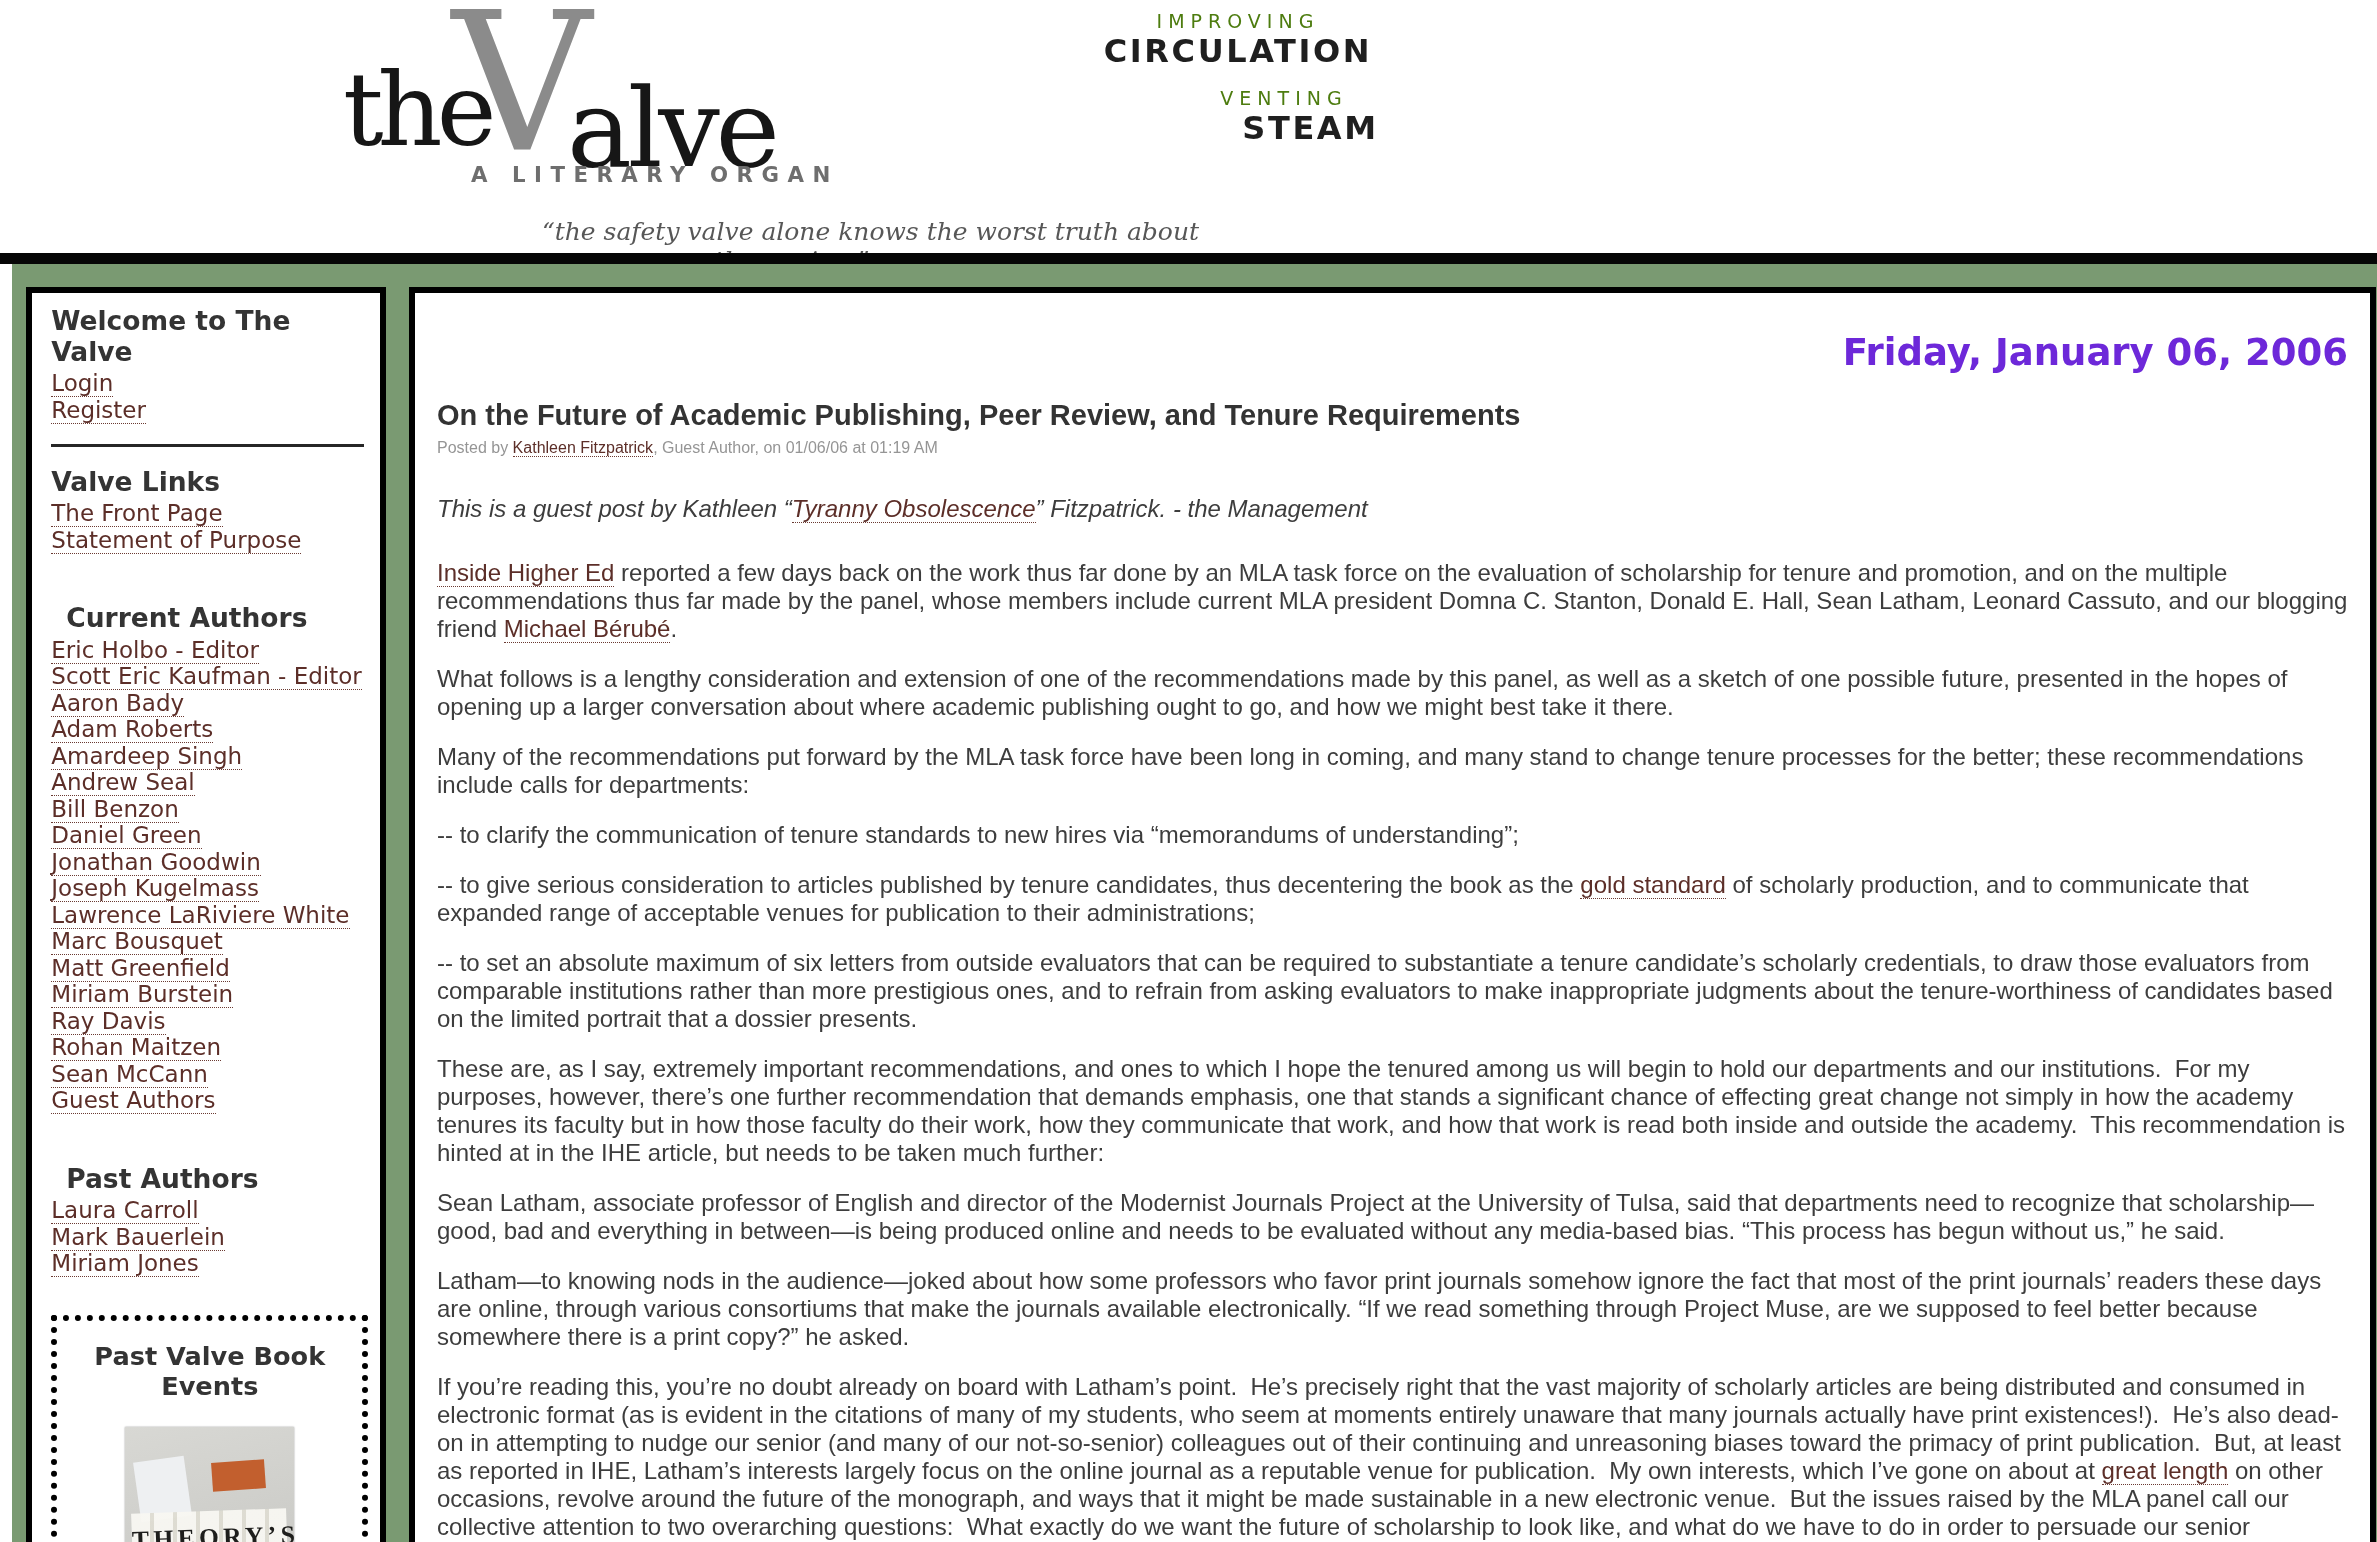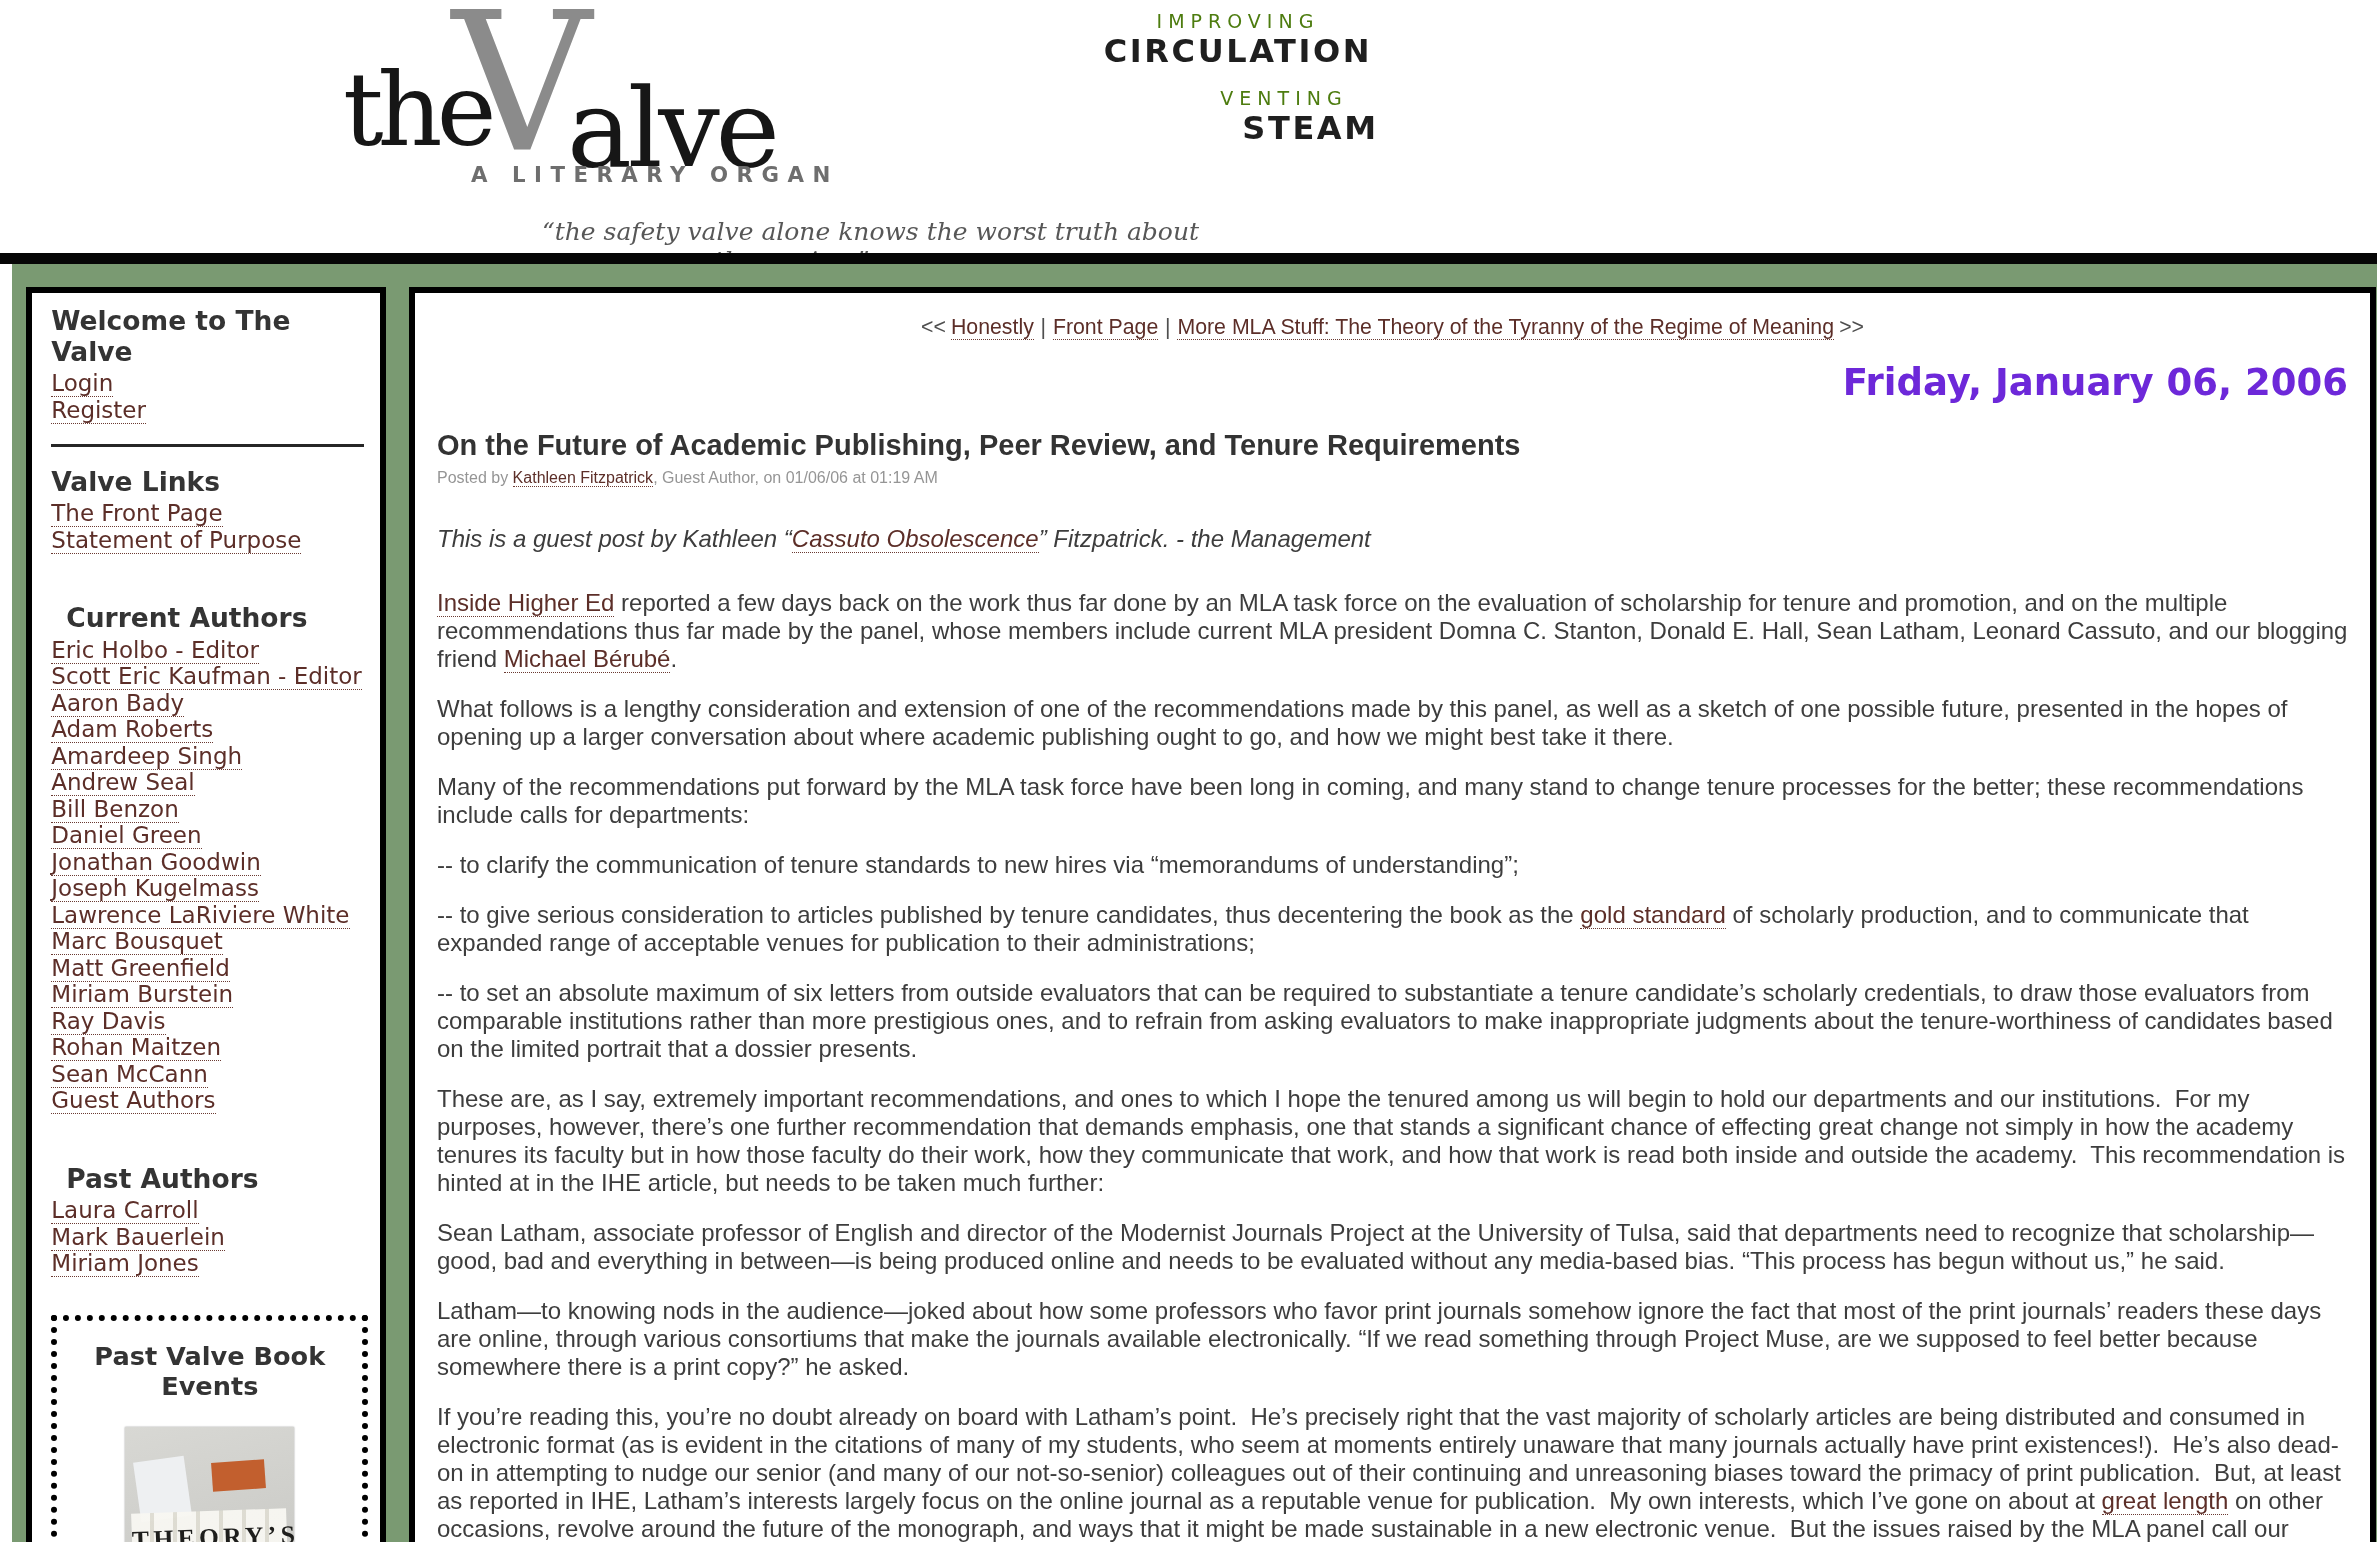--- a/index.html
+++ b/index.html
@@ -148,34 +148,31 @@
         <div class="cover-wedge-white"></div>
         <div class="cover-wedge-orange"></div>
         <div class="cover-row1">THEORY’S</div>
 
       </div>
     </div>
   </div>
 
   <div class="panel main">
 
-    <div class="nav">
-      <span class="arrow">&lt;&lt;</span><a class="lnk">Honestly</a><span class="sep">|</span><a class="lnk">Front Page</a><span class="sep">|</span><a class="lnk">More MLA Stuff: The Theory of the Tyranny of the Regime of Meaning</a><span class="arrow">&gt;&gt;</span>
-    </div>
 
     <div class="date">Friday, January 06, 2006</div>
 
     <div class="post-title">On the Future of Academic Publishing, Peer Review, and Tenure Requirements</div>
 
     <div class="byline">
       <span>Posted by </span><a class="lnk">Kathleen Fitzpatrick</a><span>, Guest Author, on 01/06/06 at 01:19 AM</span>
     </div>
 
     <div class="guest">
-      <span>This is a guest post by Kathleen “</span><a class="lnk">Cassuto Obsolescence</a><span>” Fitzpatrick. - the Management</span>
+      <span>This is a guest post by Kathleen “</span><a class="lnk">Tyranny Obsolescence</a><span>” Fitzpatrick. - the Management</span>
     </div>
 
     <p class="body"><a class="lnk">Inside Higher Ed</a><span> reported a few days back on the work thus far done by an MLA task force on the evaluation of scholarship for tenure and promotion, and on the multiple recommendations thus far made by the panel, whose members include current MLA president Domna C. Stanton, Donald E. Hall, Sean Latham, Leonard Cassuto, and our blogging friend </span><a class="lnk">Michael Bérubé</a><span>.</span></p>
 
     <p class="body">What follows is a lengthy consideration and extension of one of the recommendations made by this panel, as well as a sketch of one possible future, presented in the hopes of opening up a larger conversation about where academic publishing ought to go, and how we might best take it there.</p>
 
     <p class="body">Many of the recommendations put forward by the MLA task force have been long in coming, and many stand to change tenure processes for the better; these recommendations include calls for departments:</p>
 
     <p class="body">-- to clarify the communication of tenure standards to new hires via “memorandums of understanding”;</p>
 

